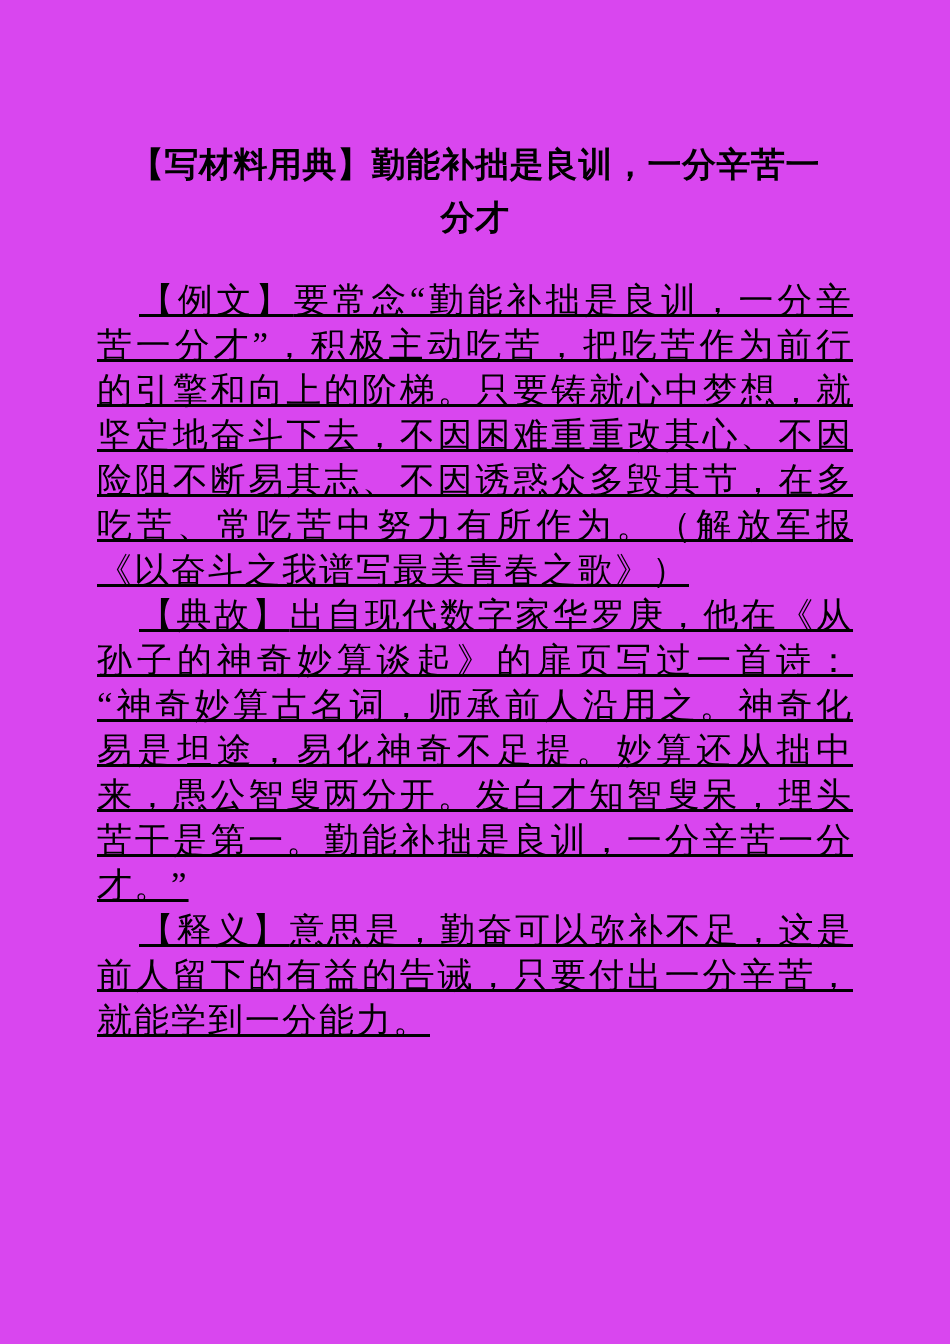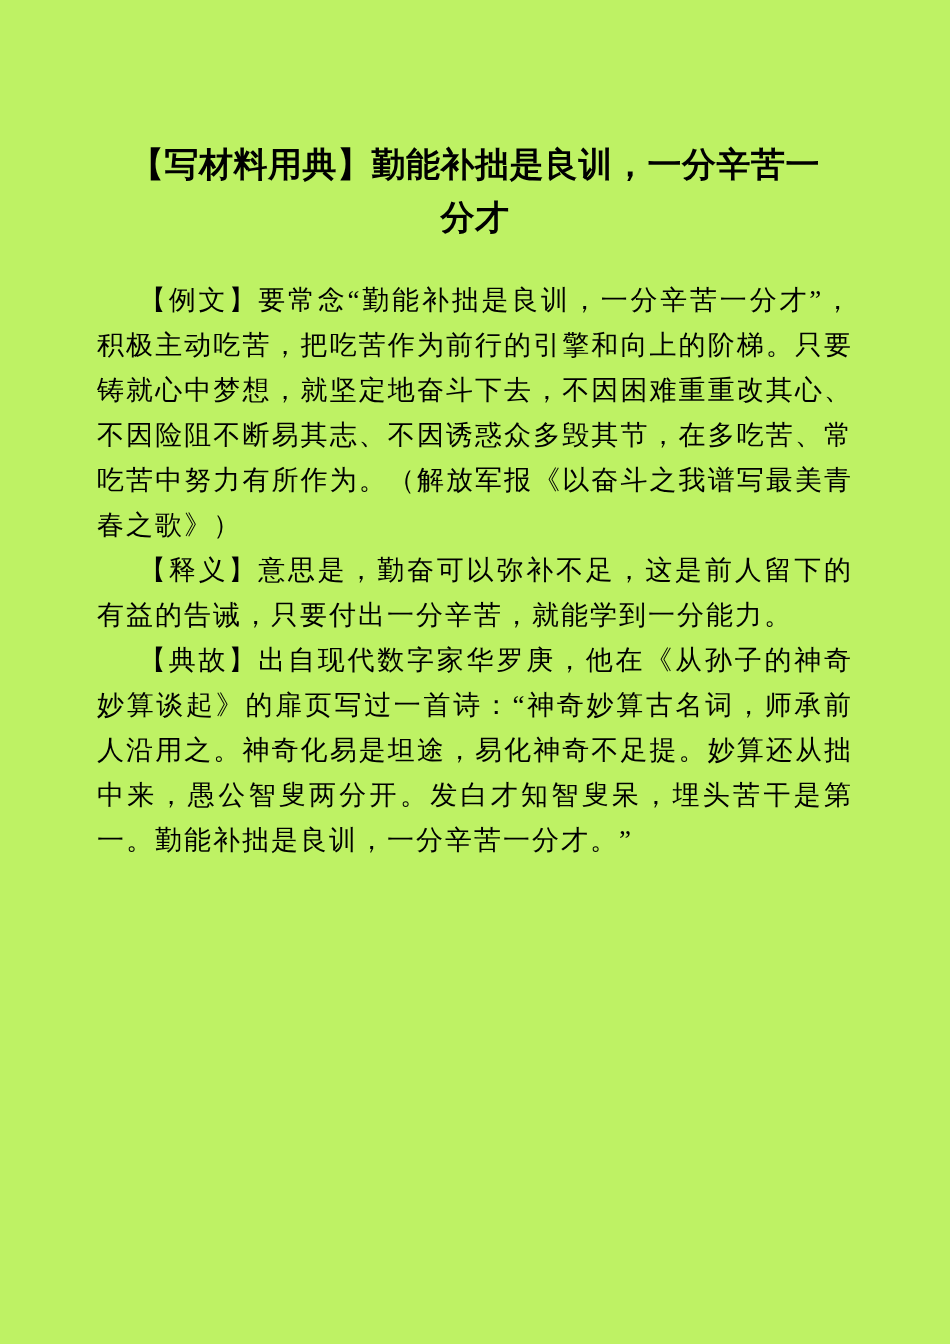--- a/index.html
+++ b/index.html
@@ -4,21 +4,21 @@
 <style>
   html, body {
     margin: 0;
     padding: 0;
     background: #ffffff;
   }
   .page {
     position: relative;
     width: 950px;
     height: 1344px;
-    background: #bef264;
+    background: #d946ef;
     color: #000000;
     box-sizing: border-box;
     padding: 138px 97px 0 97px;
     overflow: hidden;
     font-family: "Liberation Serif", "DejaVu Serif", serif;
   }
   .doc-title {
     width: 700px;
     margin: 0 auto 34px auto;
     font-size: 34px;
@@ -27,44 +27,45 @@
     text-align: center;
     letter-spacing: 0.5px;
     color: #000000;
   }
   .doc-body {
     width: 756px;
     margin: 0 auto;
   }
   .doc-paragraph {
     margin: 0;
-    font-size: 27px;
+    font-size: 35px;
     line-height: 45px;
     letter-spacing: 2px;
     text-align: justify;
     text-justify: inter-ideograph;
     text-indent: 42px;
     color: #000000;
     word-break: break-all;
+    text-decoration: underline;
   }
   .doc-paragraph span {
     font-style: normal;
   }
 </style>
 </head>
 <body>
 
 <div class="page">
 
   <h1 class="doc-title">【写材料用典】勤能补拙是良训，一分辛苦一分才</h1>
 
   <div class="doc-body">
 
     <p class="doc-paragraph"><span>【例文】</span><span>要常念“勤能补拙是良训，一分辛苦一分才”，积极主动吃苦，把吃苦作为前行的引擎和向上的阶梯。只要铸就心中梦想，就坚定地奋斗下去，不因困难重重改其心、不因险阻不断易其志、不因诱惑众多毁其节，在多吃苦、常吃苦中努力有所作为。（解放军报《以奋斗之我谱写最美青春之歌》）</span></p>
 
+    <p class="doc-paragraph"><span>【典故】</span><span>出自现代数字家华罗庚，他在《从孙子的神奇妙算谈起》的扉页写过一首诗：“神奇妙算古名词，师承前人沿用之。神奇化易是坦途，易化神奇不足提。妙算还从拙中来，愚公智叟两分开。发白才知智叟呆，埋头苦干是第一。勤能补拙是良训，一分辛苦一分才。”</span></p>
+
     <p class="doc-paragraph"><span>【释义】</span><span>意思是，勤奋可以弥补不足，这是前人留下的有益的告诫，只要付出一分辛苦，就能学到一分能力。</span></p>
-
-    <p class="doc-paragraph"><span>【典故】</span><span>出自现代数字家华罗庚，他在《从孙子的神奇妙算谈起》的扉页写过一首诗：“神奇妙算古名词，师承前人沿用之。神奇化易是坦途，易化神奇不足提。妙算还从拙中来，愚公智叟两分开。发白才知智叟呆，埋头苦干是第一。勤能补拙是良训，一分辛苦一分才。”</span></p>
 
 
   </div>
 
 </div>
 
 </body></html>

